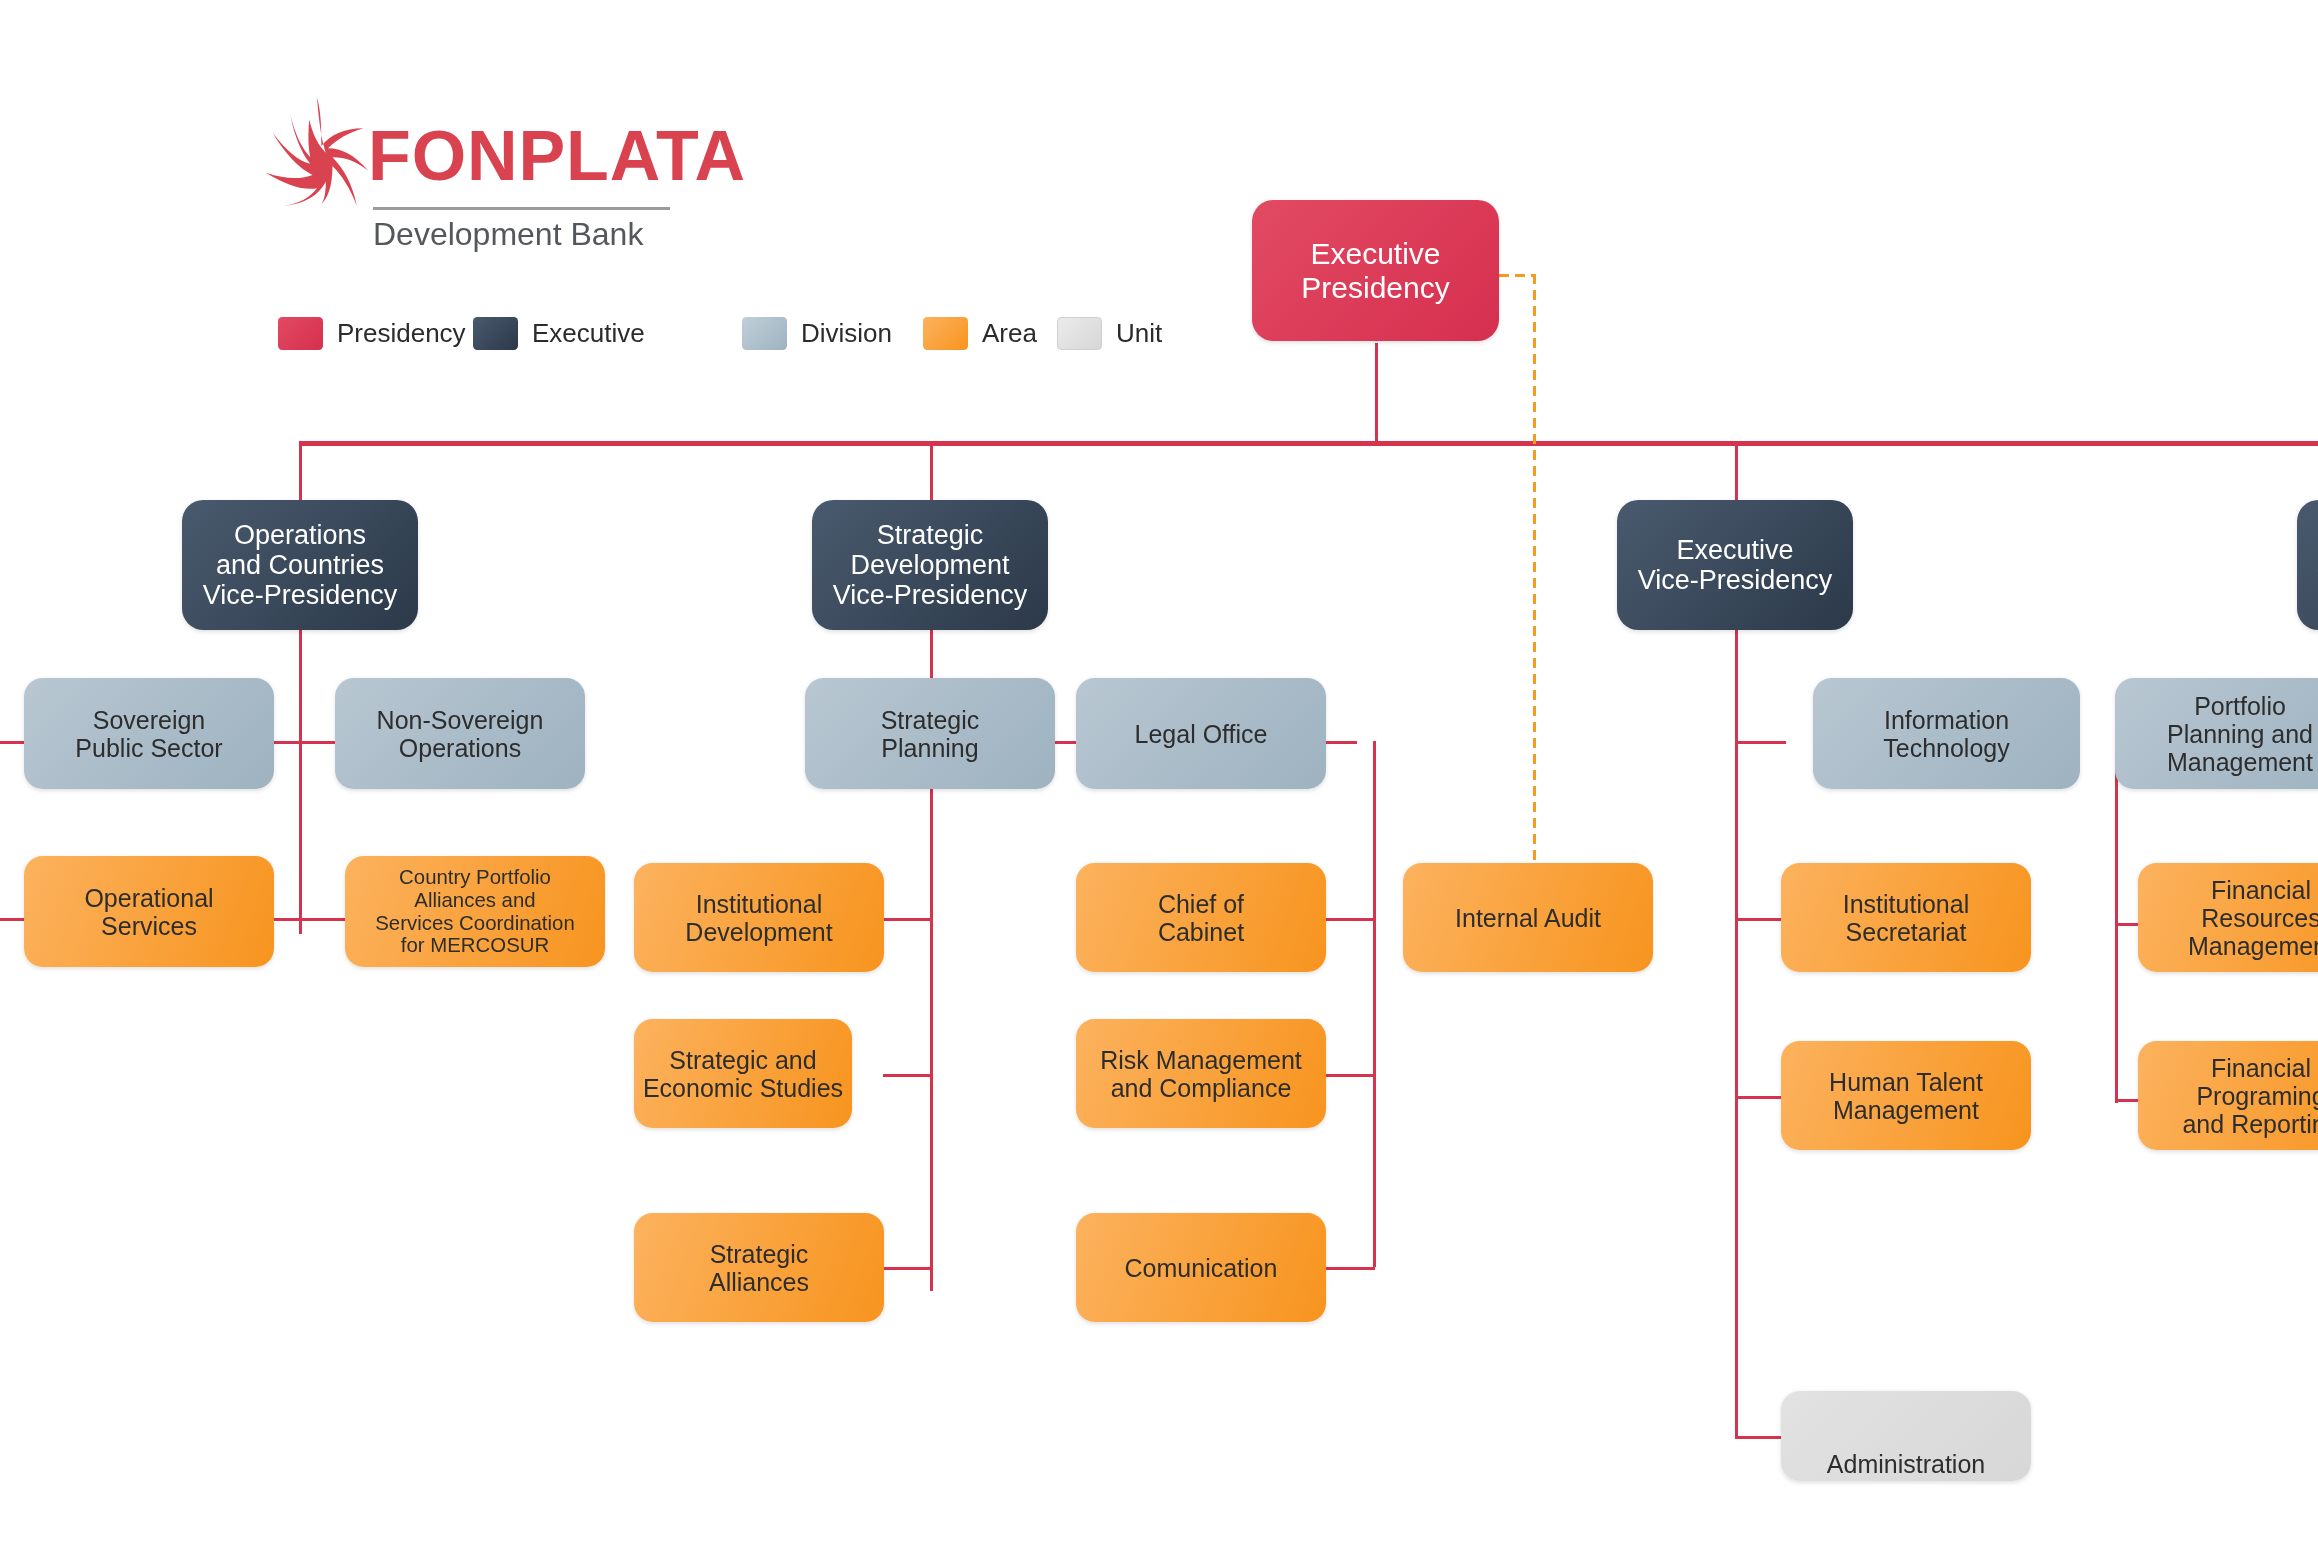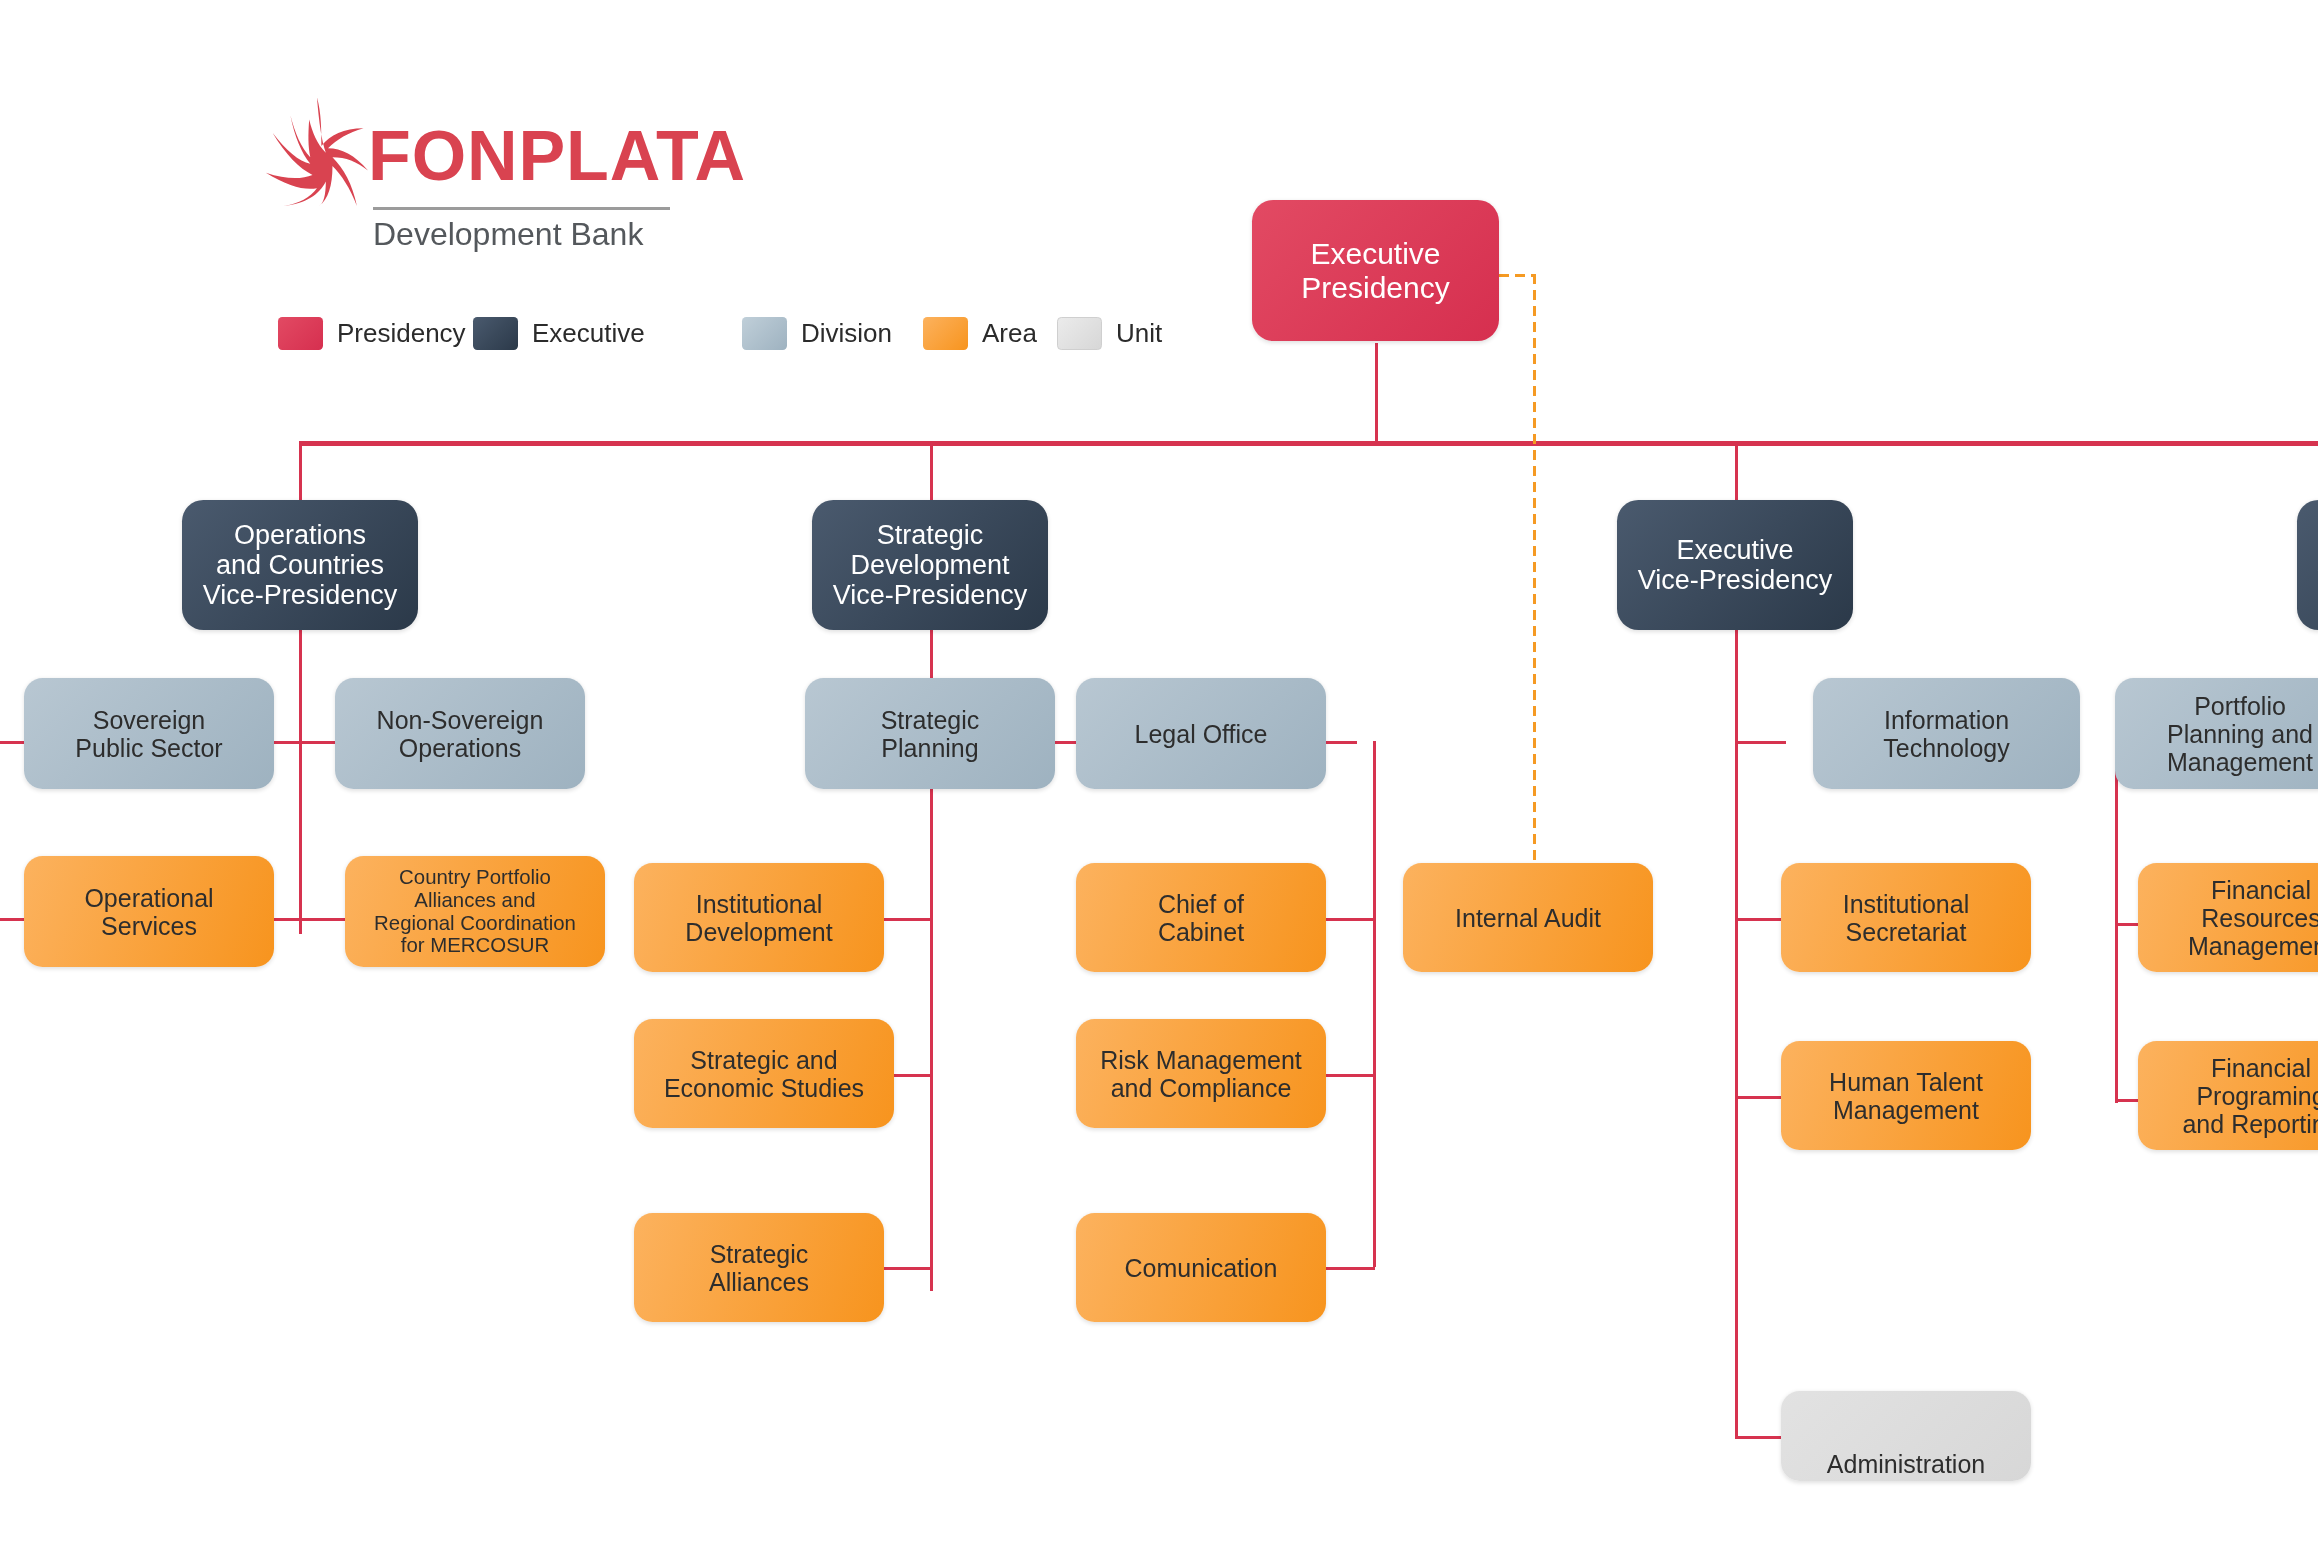--- a/index.html
+++ b/index.html
@@ -189,40 +189,40 @@
     <span>
       <span>Operational</span>
       <span>Services</span>
     </span>
   </div>
 
   <div class="node k-area sm" style="left:345px;top:856px;width:260px;height:111px;">
     <span>
       <span>Country Portfolio</span>
       <span>Alliances and</span>
-      <span>Regional Coordination</span>
+      <span>Services Coordination</span>
       <span>for MERCOSUR</span>
     </span>
   </div>
 
   <div class="node k-div" style="left:805px;top:678px;width:250px;height:111px;">
     <span>
       <span>Strategic</span>
       <span>Planning</span>
     </span>
   </div>
 
   <div class="node k-area" style="left:634px;top:863px;width:250px;height:109px;">
     <span>
       <span>Institutional</span>
       <span>Development</span>
     </span>
   </div>
 
-  <div class="node k-area" style="left:634px;top:1019px;width:260px;height:109px;">
+  <div class="node k-area" style="left:634px;top:1019px;width:218px;height:109px;">
     <span>
       <span>Strategic and</span>
       <span>Economic Studies</span>
     </span>
   </div>
 
   <div class="node k-area" style="left:634px;top:1213px;width:250px;height:109px;">
     <span>
       <span>Strategic</span>
       <span>Alliances</span>

